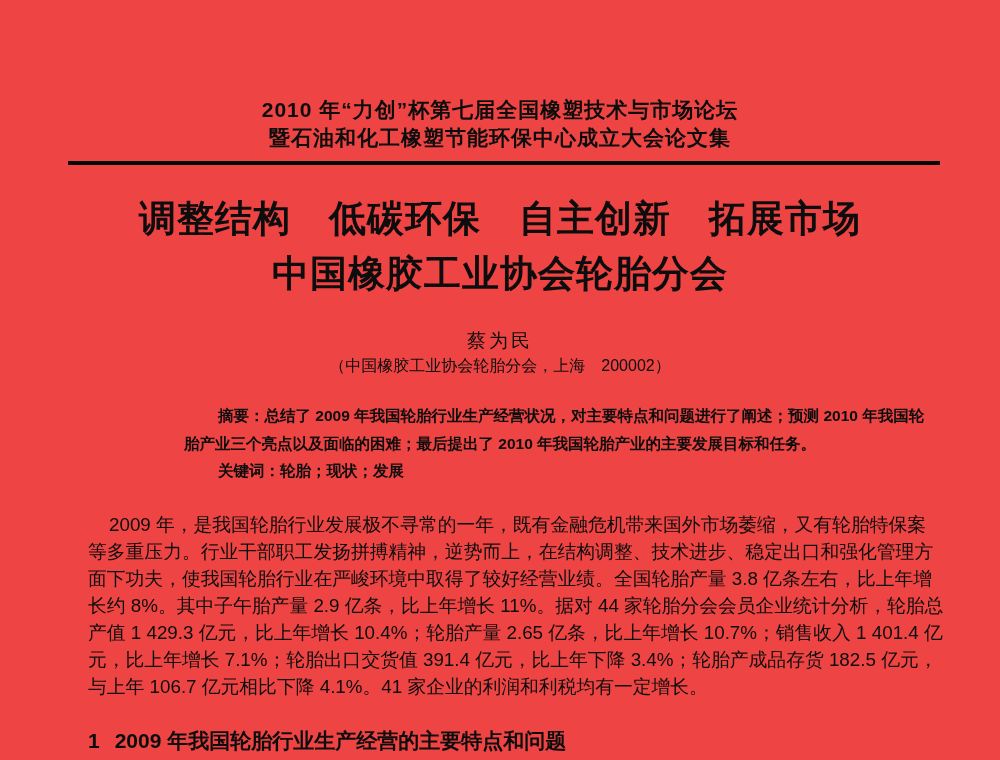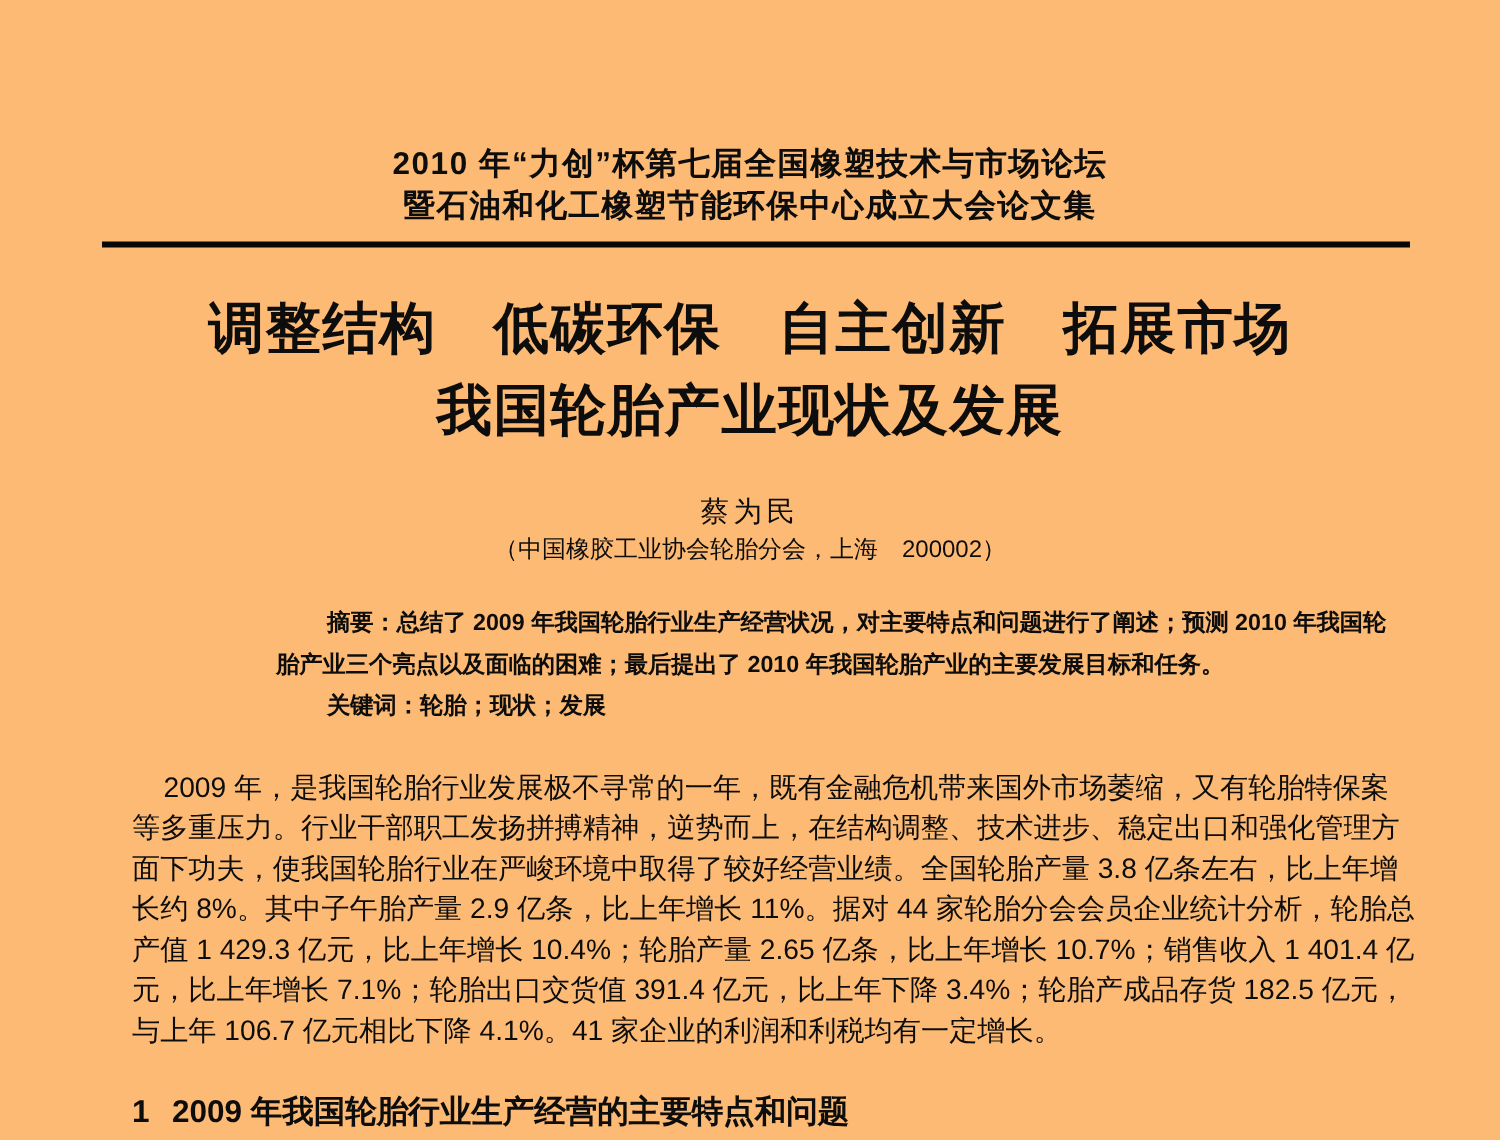--- a/index.html
+++ b/index.html
@@ -4,21 +4,21 @@
 <style>
   html, body {
     margin: 0;
     padding: 0;
     background: #ffffff;
   }
   #page {
     position: relative;
     width: 1000px;
     height: 760px;
-    background: #fdba74;
+    background: #ef4444;
     color: #0d0d0d;
     font-family: "Liberation Sans", "DejaVu Sans", sans-serif;
     overflow: hidden;
   }
   .conf-header {
     position: absolute;
     top: 96px;
     left: 0;
     right: 0;
     text-align: center;
@@ -114,21 +114,21 @@
 
   <div class="conf-header">
     <div>2010 年“力创”杯第七届全国橡塑技术与市场论坛</div>
     <div>暨石油和化工橡塑节能环保中心成立大会论文集</div>
   </div>
 
   <div class="rule"></div>
 
   <div class="paper-title">
     <div>调整结构　低碳环保　自主创新　拓展市场</div>
-    <div>我国轮胎产业现状及发展</div>
+    <div>中国橡胶工业协会轮胎分会</div>
   </div>
 
   <div class="author">蔡为民</div>
 
   <div class="affiliation">（中国橡胶工业协会轮胎分会，上海　200002）</div>
 
   <div class="abstract">
     <div class="indent">摘要：总结了 2009 年我国轮胎行业生产经营状况，对主要特点和问题进行了阐述；预测 2010 年我国轮</div>
     <div>胎产业三个亮点以及面临的困难；最后提出了 2010 年我国轮胎产业的主要发展目标和任务。</div>
     <div class="indent">关键词：轮胎；现状；发展</div>

